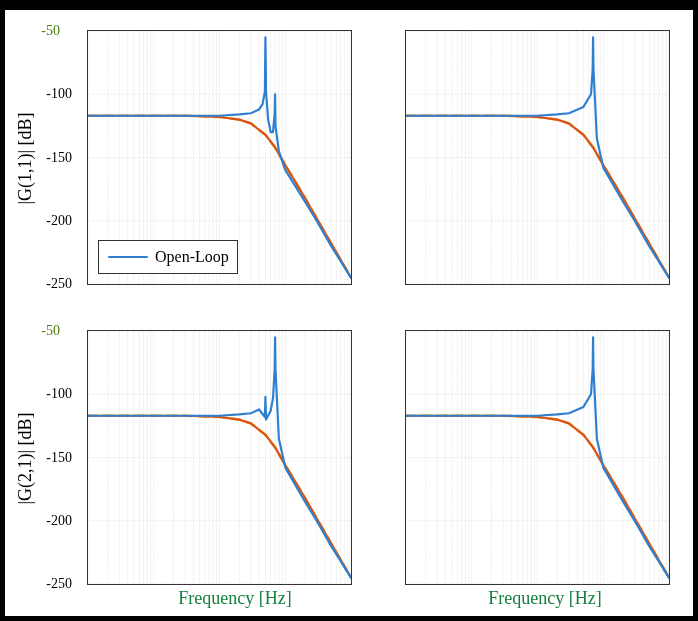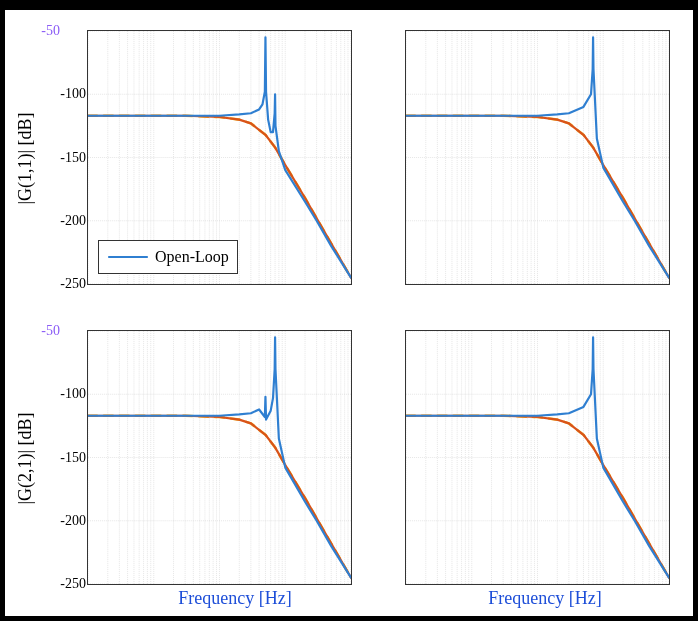--- a/index.html
+++ b/index.html
@@ -38,40 +38,40 @@
     font-size: 18px;
     color: #000;
     white-space: nowrap;
   }
   .ylab1 { left: -100px; top: 138px; width: 240px; text-align: center; }
   .ylab2 { left: -100px; top: 438px; width: 240px; text-align: center; }
 
   .xlabel {
     position: absolute;
     font-size: 18px;
-    color: #1d4ed8;
+    color: #15803d;
   }
   .xlab1 { left: 140px; top: 578px; width: 180px; text-align: center; }
   .xlab2 { left: 450px; top: 578px; width: 180px; text-align: center; }
 
   .ytick {
     position: absolute;
     right: 100%;
-    margin-right: 2px;
+    margin-right: 16px;
     font-size: 14px;
     transform: translateY(-50%);
     color: #000;
   }
   .xtext {
     position: absolute;
     right: 100%;
     margin-right: 28px;
     font-size: 14px;
     transform: translateY(-50%);
-    color: #8b5cf6;
+    color: #4d7c0f;
   }
 
   .legend {
     position: absolute;
     left: 10px;
     bottom: 10px;
     background: #fff;
     border: 1px solid #333;
     padding: 5px 8px 5px 8px;
     font-size: 16px;

